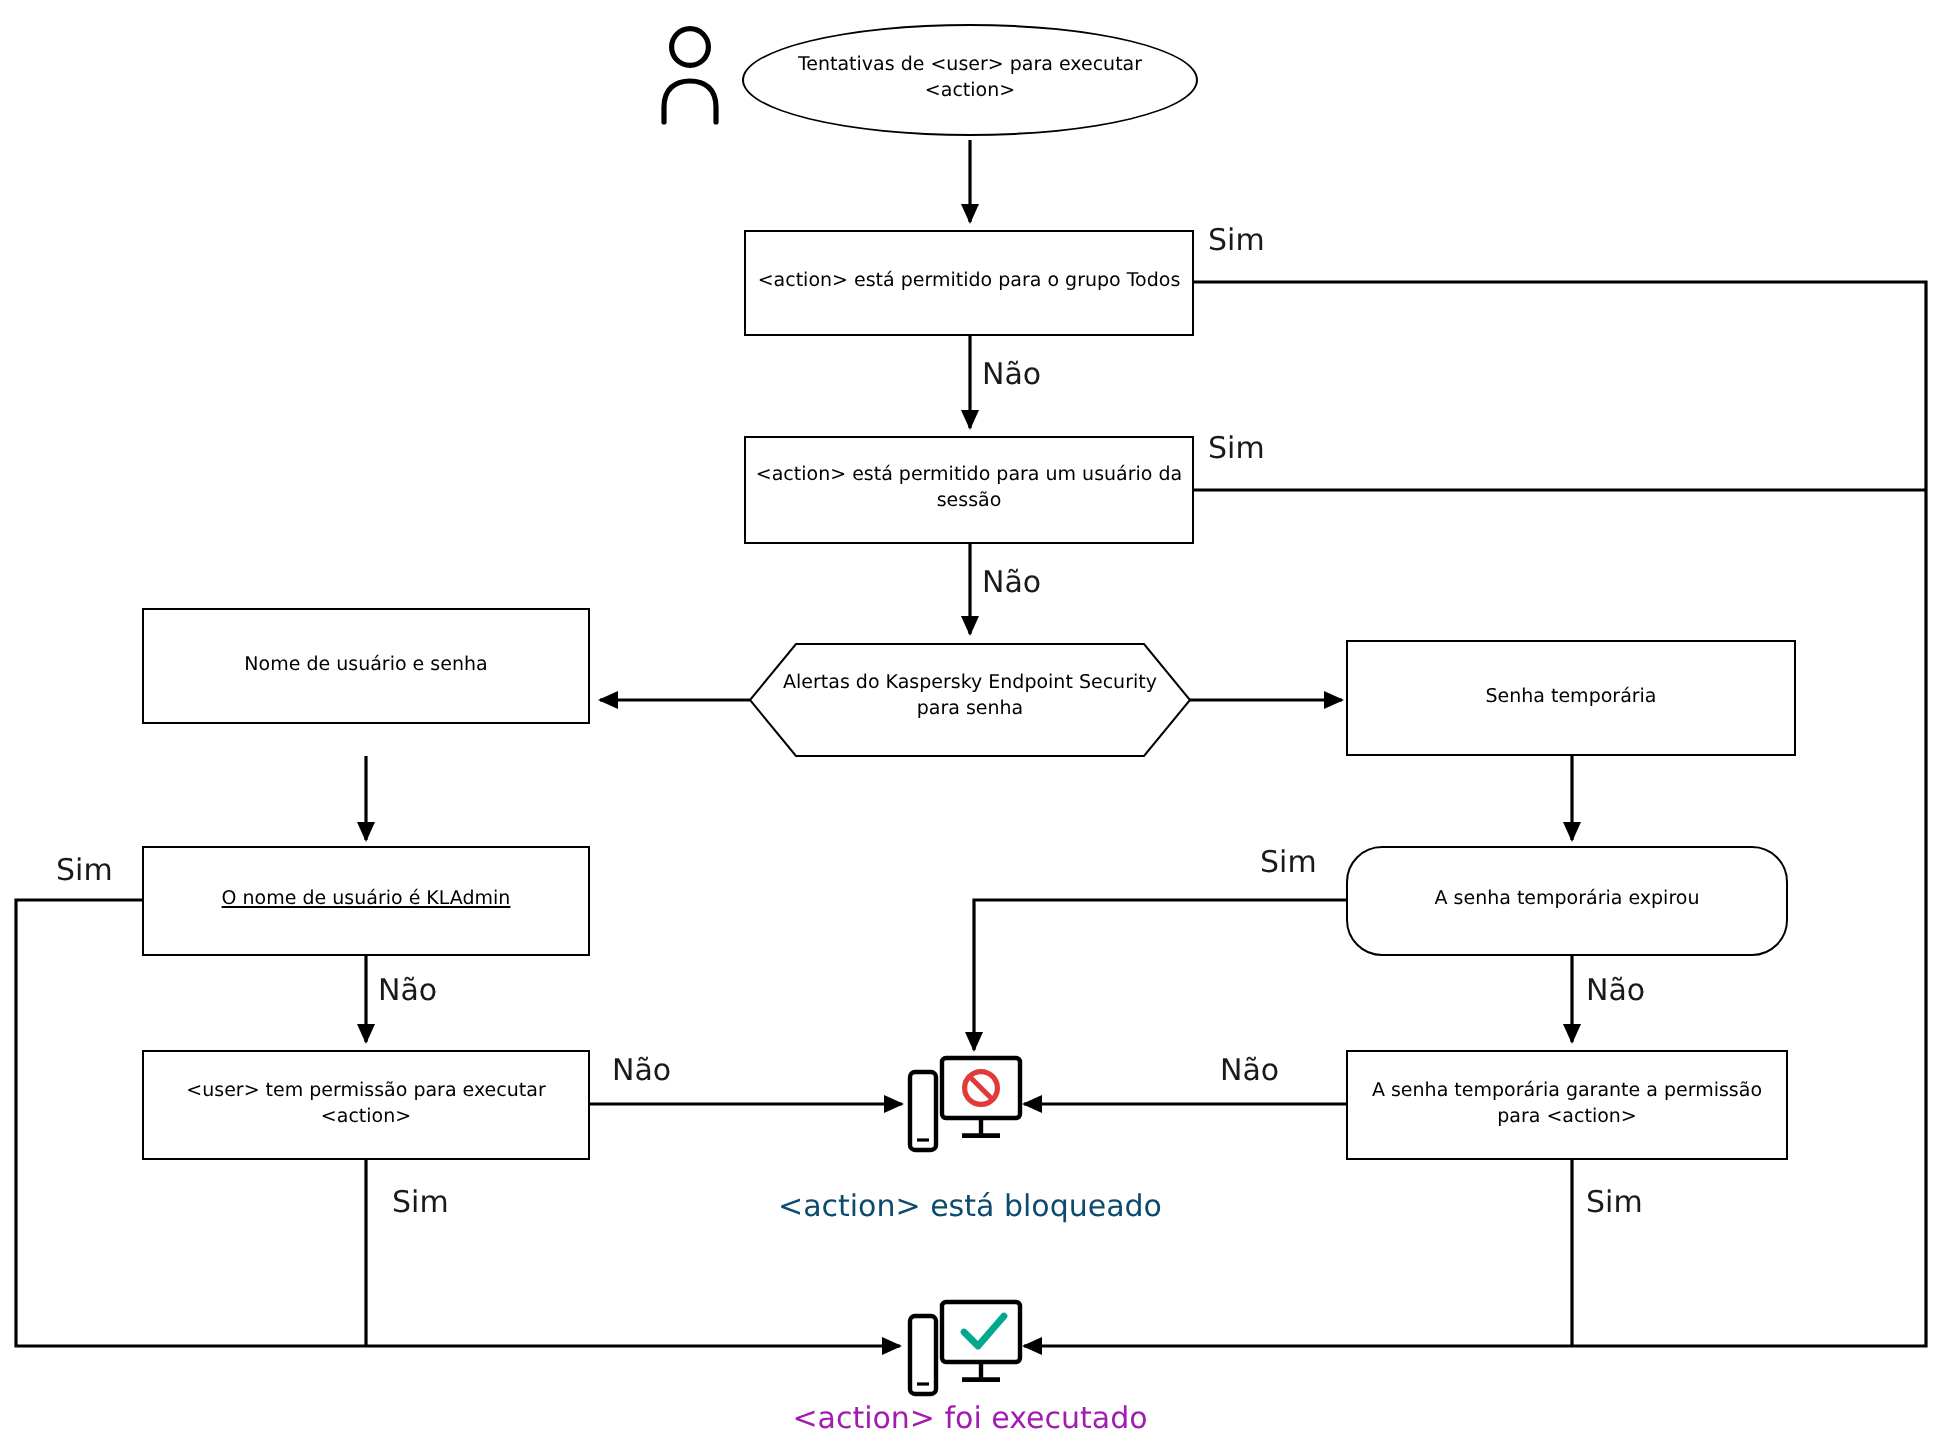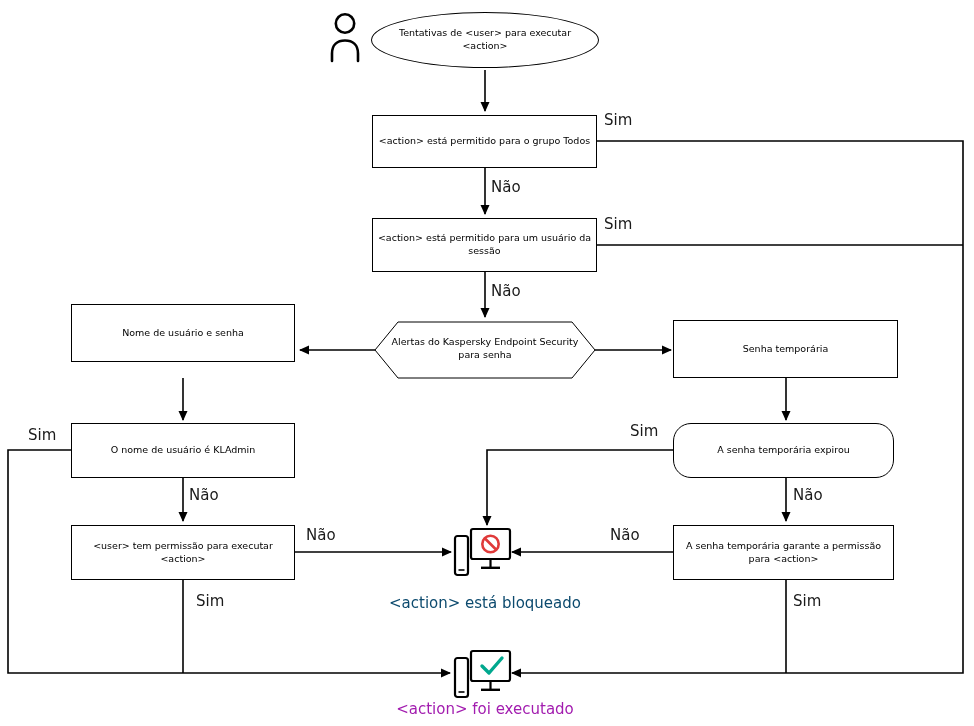--- a/index.html
+++ b/index.html
@@ -91,21 +91,21 @@
   <div class="node" style="left:372px; top:115px; width:225px; height:53px;">&lt;action&gt; está permitido para o grupo Todos</div>
 
   <div class="node" style="left:372px; top:218px; width:225px; height:54px;">&lt;action&gt; está permitido para um usuário da
 sessão</div>
 
   <div class="node plain" style="left:382px; top:321px; width:206px; height:56px;">Alertas do Kaspersky Endpoint Security
 para senha</div>
 
   <div class="node" style="left:71px; top:304px; width:224px; height:58px;">Nome de usuário e senha</div>
 
-  <div class="node" style="left:71px; top:423px; width:224px; height:55px;">O nome de usuário é KLAdmin</div>
+  <div class="node" style="left:71px; top:423px; width:224px; height:55px;text-decoration:underline;">O nome de usuário é KLAdmin</div>
 
   <div class="node" style="left:71px; top:525px; width:224px; height:55px;">&lt;user&gt; tem permissão para executar
 &lt;action&gt;</div>
 
   <div class="node" style="left:673px; top:320px; width:225px; height:58px;">Senha temporária</div>
 
   <div class="node" style="left:673px; top:423px; width:221px; height:55px;border-radius:18px;">A senha temporária expirou</div>
 
   <div class="node" style="left:673px; top:525px; width:221px; height:55px;">A senha temporária garante a permissão
 para &lt;action&gt;</div>

